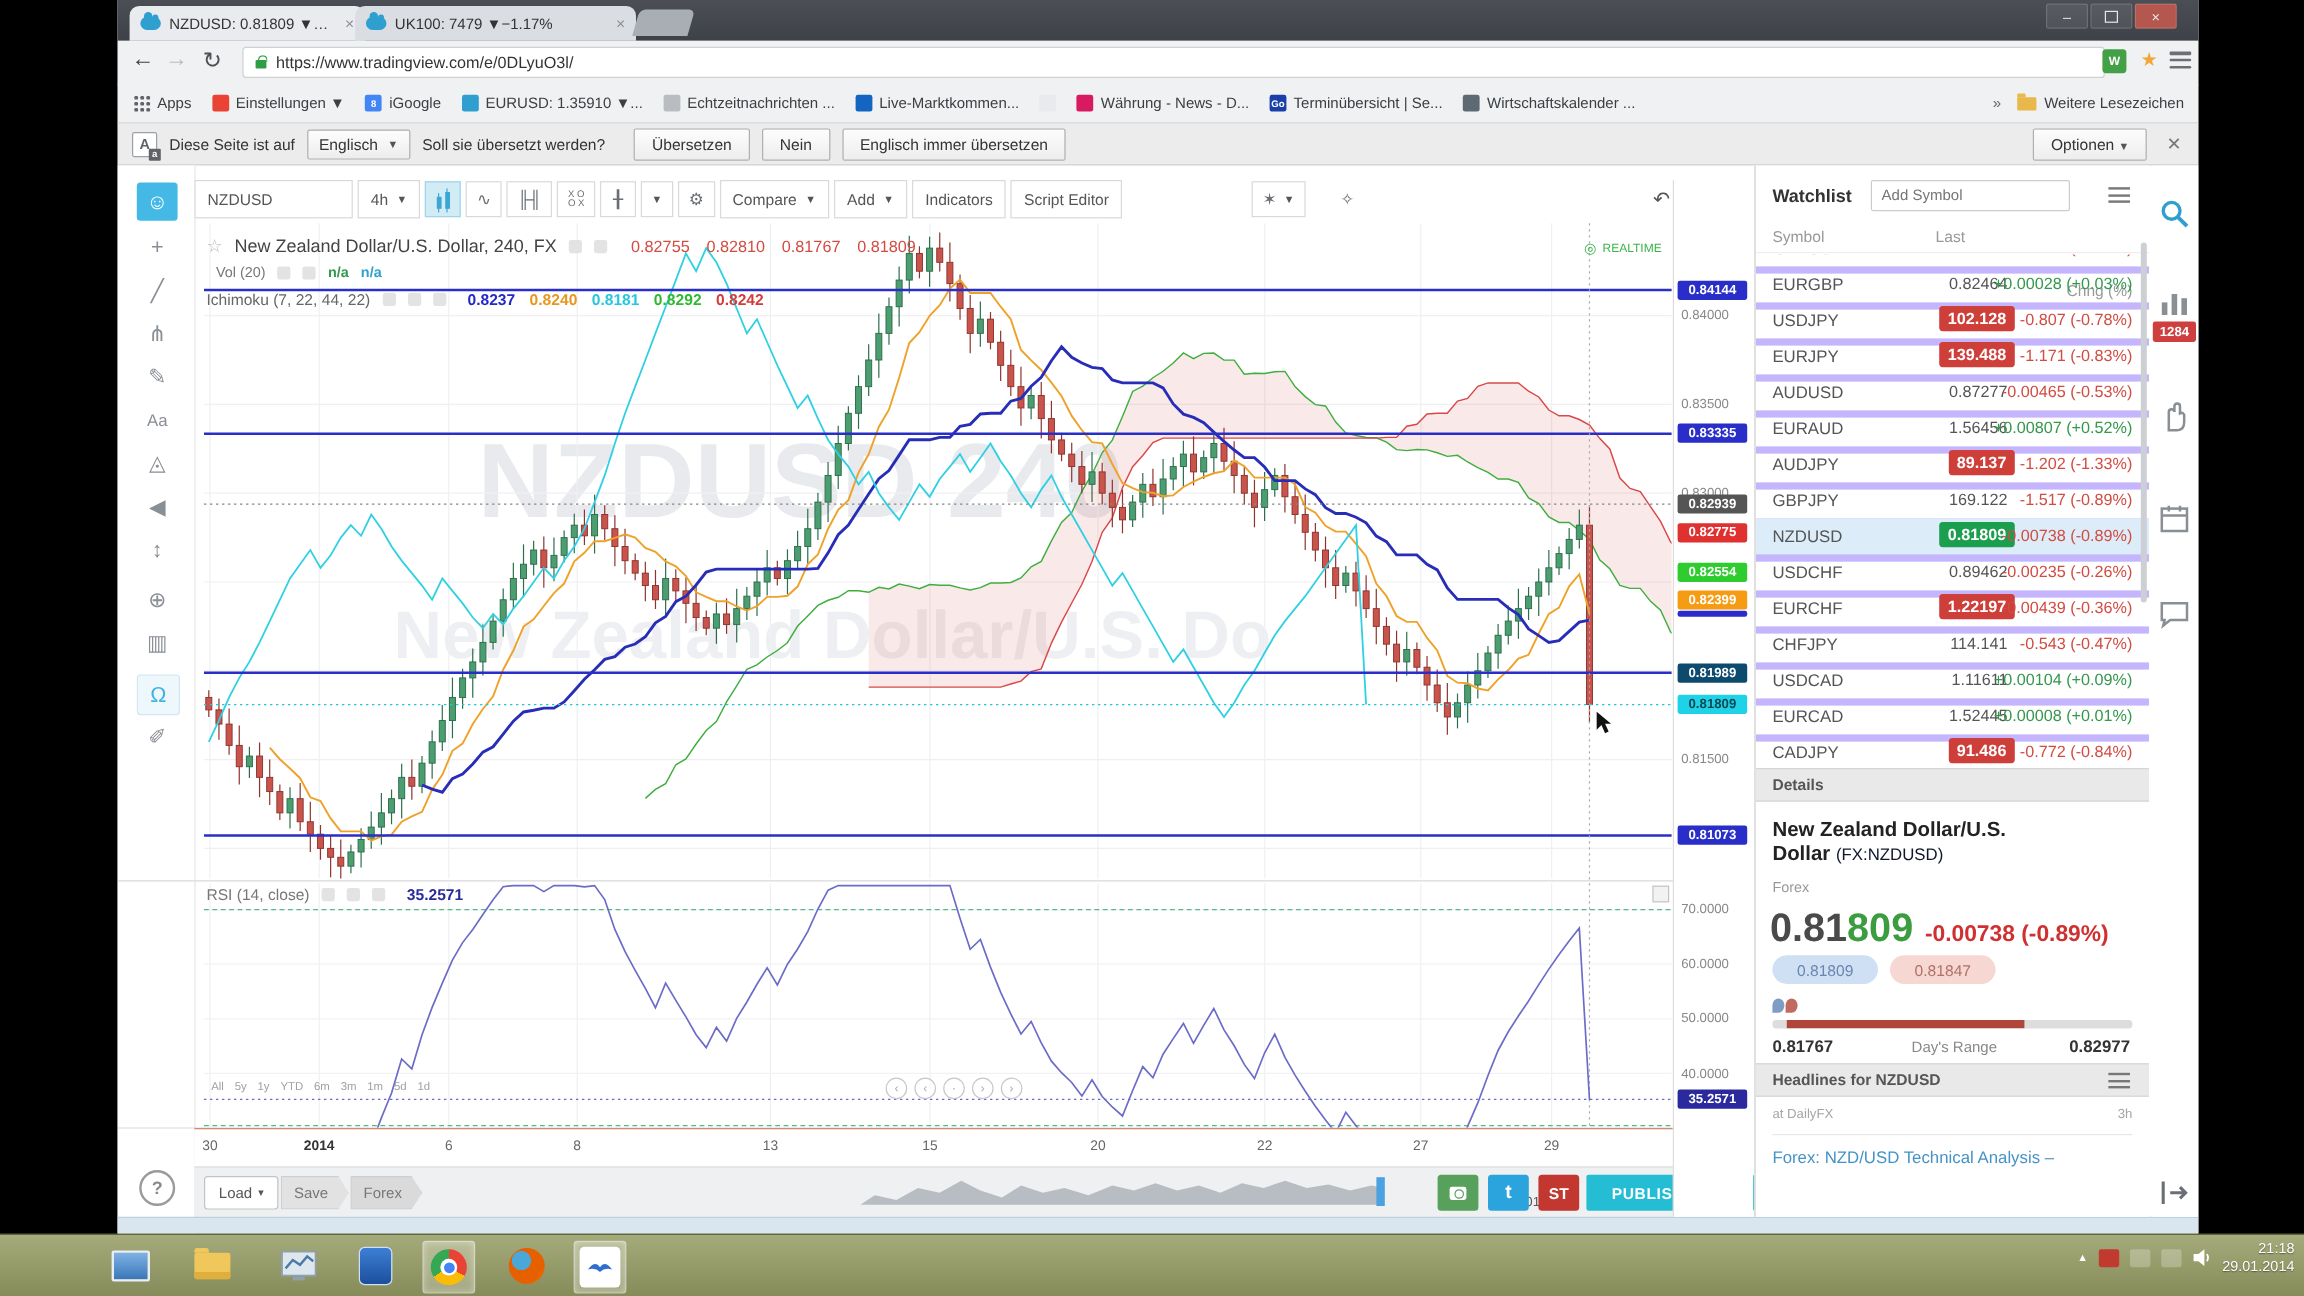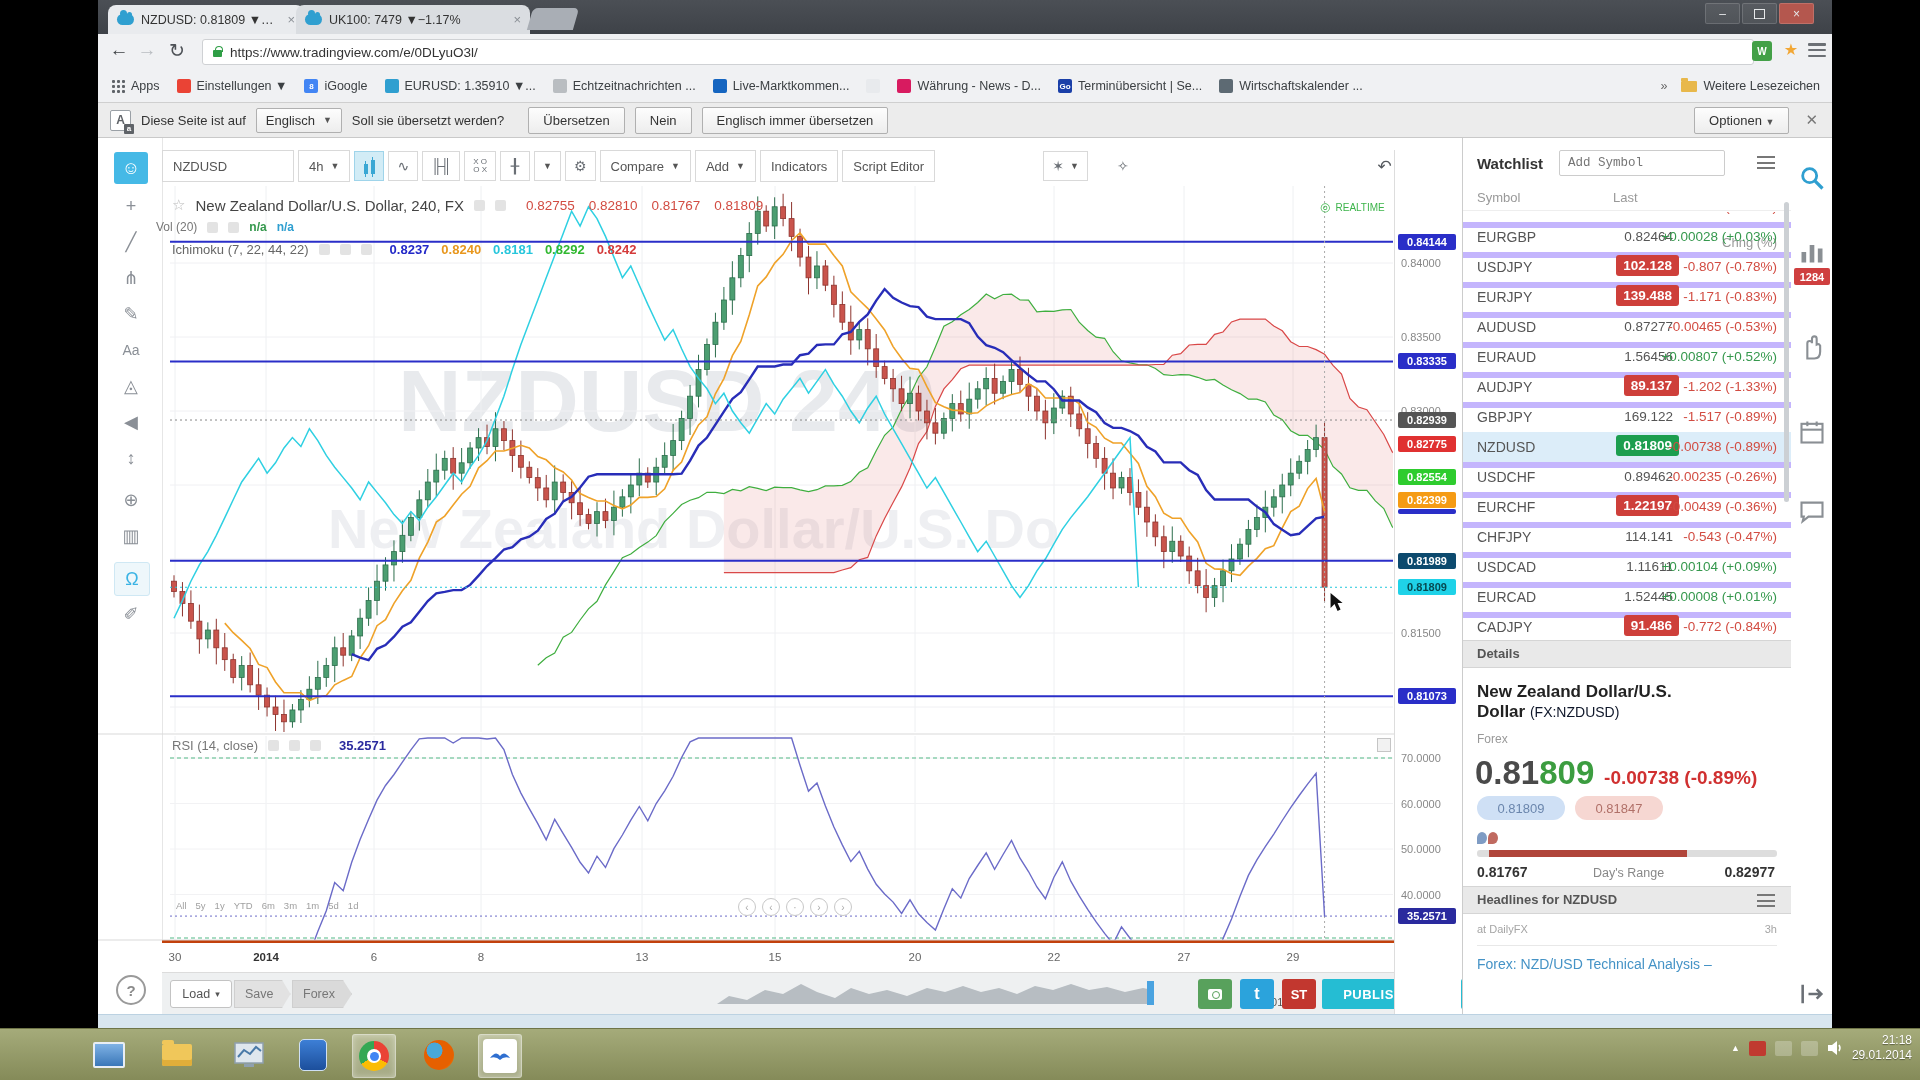--- a/index.html
+++ b/index.html
@@ -93,21 +93,21 @@
   .pricescale{position:absolute;left:1296px;top:12px;width:66px;height:864px;border-left:1px solid #ddd;background:#fff;z-index:4;}
   .pslabel{position:absolute;left:6px;font-size:11px;color:#888;}
   .pschip{position:absolute;left:3px;width:58px;height:16px;border-radius:2px;color:#fff;font-size:11px;font-weight:bold;
           display:flex;align-items:center;justify-content:center;}
 
   
   .wl{position:absolute;left:1364px;top:0;width:328px;height:876px;background:#fff;border-left:1px solid #ccc;overflow:hidden;font-size:13.5px;}
   .wlhead{position:absolute;left:0;top:10px;width:100%;height:32px;}
   .wltitle{position:absolute;left:14px;top:7px;font-size:15px;font-weight:bold;color:#333;}
   .wlinput{position:absolute;left:96px;top:2px;width:148px;height:24px;border:1px solid #ccc;border-radius:2px;font-size:12.5px;
-           color:#0f172a;padding:0 8px;font-family:Liberation Mono, monospace;}
+           color:#0f172a;padding:0 8px;font-family:Liberation Sans, sans-serif;}
   .listic{width:18px;height:13px;display:flex;flex-direction:column;justify-content:space-between;}
   .listic span{height:2px;background:#777;}
   .wlcols{position:absolute;left:0;top:48px;width:100%;height:24px;color:#999;font-size:13px;border-bottom:1px solid #eee;}
   .wlrows{position:absolute;left:0;top:74px;width:100%;height:428px;overflow:hidden;}
   .wlrow{position:absolute;left:0;width:100%;height:30px;border-bottom:6px solid #c4b5fd;}
   .wlrow.hl{background:#dcedf9;}
   .wlsym{position:absolute;left:14px;top:7px;color:#555;font-size:14px;}
   .wllast{position:absolute;right:118px;top:7px;color:#555;}
   .wlchip{position:absolute;right:112px;top:3px;padding:3px 7px;border-radius:3px;color:#fff;font-weight:bold;}
   .wlchg{position:absolute;right:14px;top:7px;}
@@ -116,21 +116,21 @@
   .secband .sbt{position:absolute;left:14px;top:5px;font-size:13px;font-weight:bold;color:#555;}
   .pill{position:absolute;top:0;height:24px;border-radius:12px;font-size:13px;display:flex;align-items:center;justify-content:center;}
   .newslink{color:#4593c6;font-size:14px;line-height:20px;}
 
   
   .stripic{position:absolute;left:4px;width:28px;height:28px;color:#8a8f94;}
   .badge1284{position:absolute;left:0;width:36px;height:17px;background:#cf3f3f;color:#fff;font-size:11px;font-weight:bold;
              display:flex;align-items:center;justify-content:center;border-radius:2px;}
 
   
-  .dateaxis{position:absolute;left:64px;top:802px;width:1298px;height:32px;border-top:3px solid #c2410c;background:#fff;}
+  .dateaxis{position:absolute;left:64px;top:802px;width:1298px;height:32px;border-top:1px solid #c2410c;background:#fff;}
   .datelbl{position:absolute;top:8px;font-size:11.5px;color:#666;transform:translateX(-50%);}
   .datelbl.bold{font-weight:bold;color:#333;}
   .controlsrow{position:absolute;left:64px;top:834px;width:1298px;height:42px;background:#eef0f1;border-top:1px solid #dcdcdc;}
   .loadbtn{position:absolute;left:8px;top:7px;width:60px;height:26px;background:#fff;border:1px solid #c3c3c3;border-radius:3px;
            font-size:12.5px;color:#555;display:flex;align-items:center;justify-content:center;gap:5px;}
   .chevbtn{position:absolute;top:7px;height:26px;background:#e2e2e2;border:1px solid #cfcfcf;color:#777;font-size:12.5px;
            display:flex;align-items:center;padding:0 16px 0 10px;clip-path:polygon(0 0,85% 0,100% 50%,85% 100%,0 100%);}
   .timeline{position:absolute;left:555px;top:5px;width:443px;height:30px;}
   .timeline .yr{position:absolute;top:9px;font-size:11px;color:#555;}
   .sqbtn{position:absolute;top:6px;width:34px;height:30px;border-radius:3px;color:#fff;display:flex;align-items:center;justify-content:center;font-weight:bold;}
@@ -699,21 +699,21 @@
         <span>New Zealand Dollar/U.S. Dollar, 240, FX</span>
         <span class="minibtn"></span>
         <span class="minibtn"></span>
         <span id="ohlc-vals" style="display:flex;gap:14px;color:#d24c42;margin-left:10px;font-size:13.5px;">
             <span>0.82755</span>
             <span>0.82810</span>
             <span>0.81767</span>
             <span>0.81809</span>
           </span>
       </div>
-      <div class="legendrow" style="left:58px;top:82px;font-size:12px;color:#777;">
+      <div class="legendrow" style="left:82px;top:82px;font-size:12px;color:#777;">
         <span>Vol (20)</span>
         <span class="minibtn"></span>
         <span class="minibtn"></span>
         <span style="color:#35984d;font-weight:bold;">n/a</span>
         <span style="color:#2f9fd0;font-weight:bold;">n/a</span>
       </div>
       <div class="legendrow" style="left:74px;top:104px;font-size:13px;color:#666;">
         <span>Ichimoku (7, 22, 44, 22)</span>
         <span class="minibtn"></span>
         <span class="minibtn"></span>

